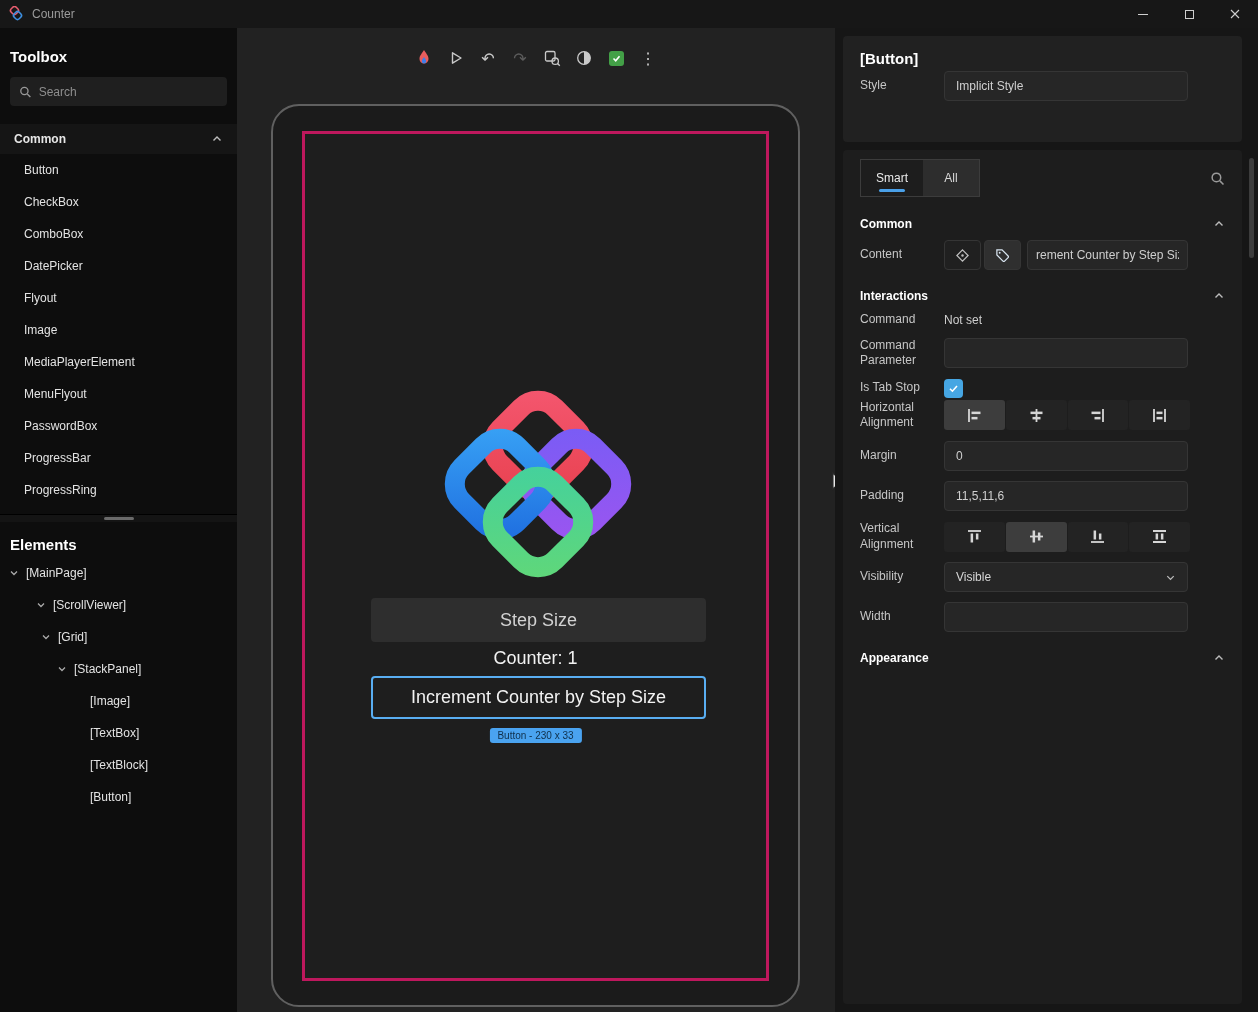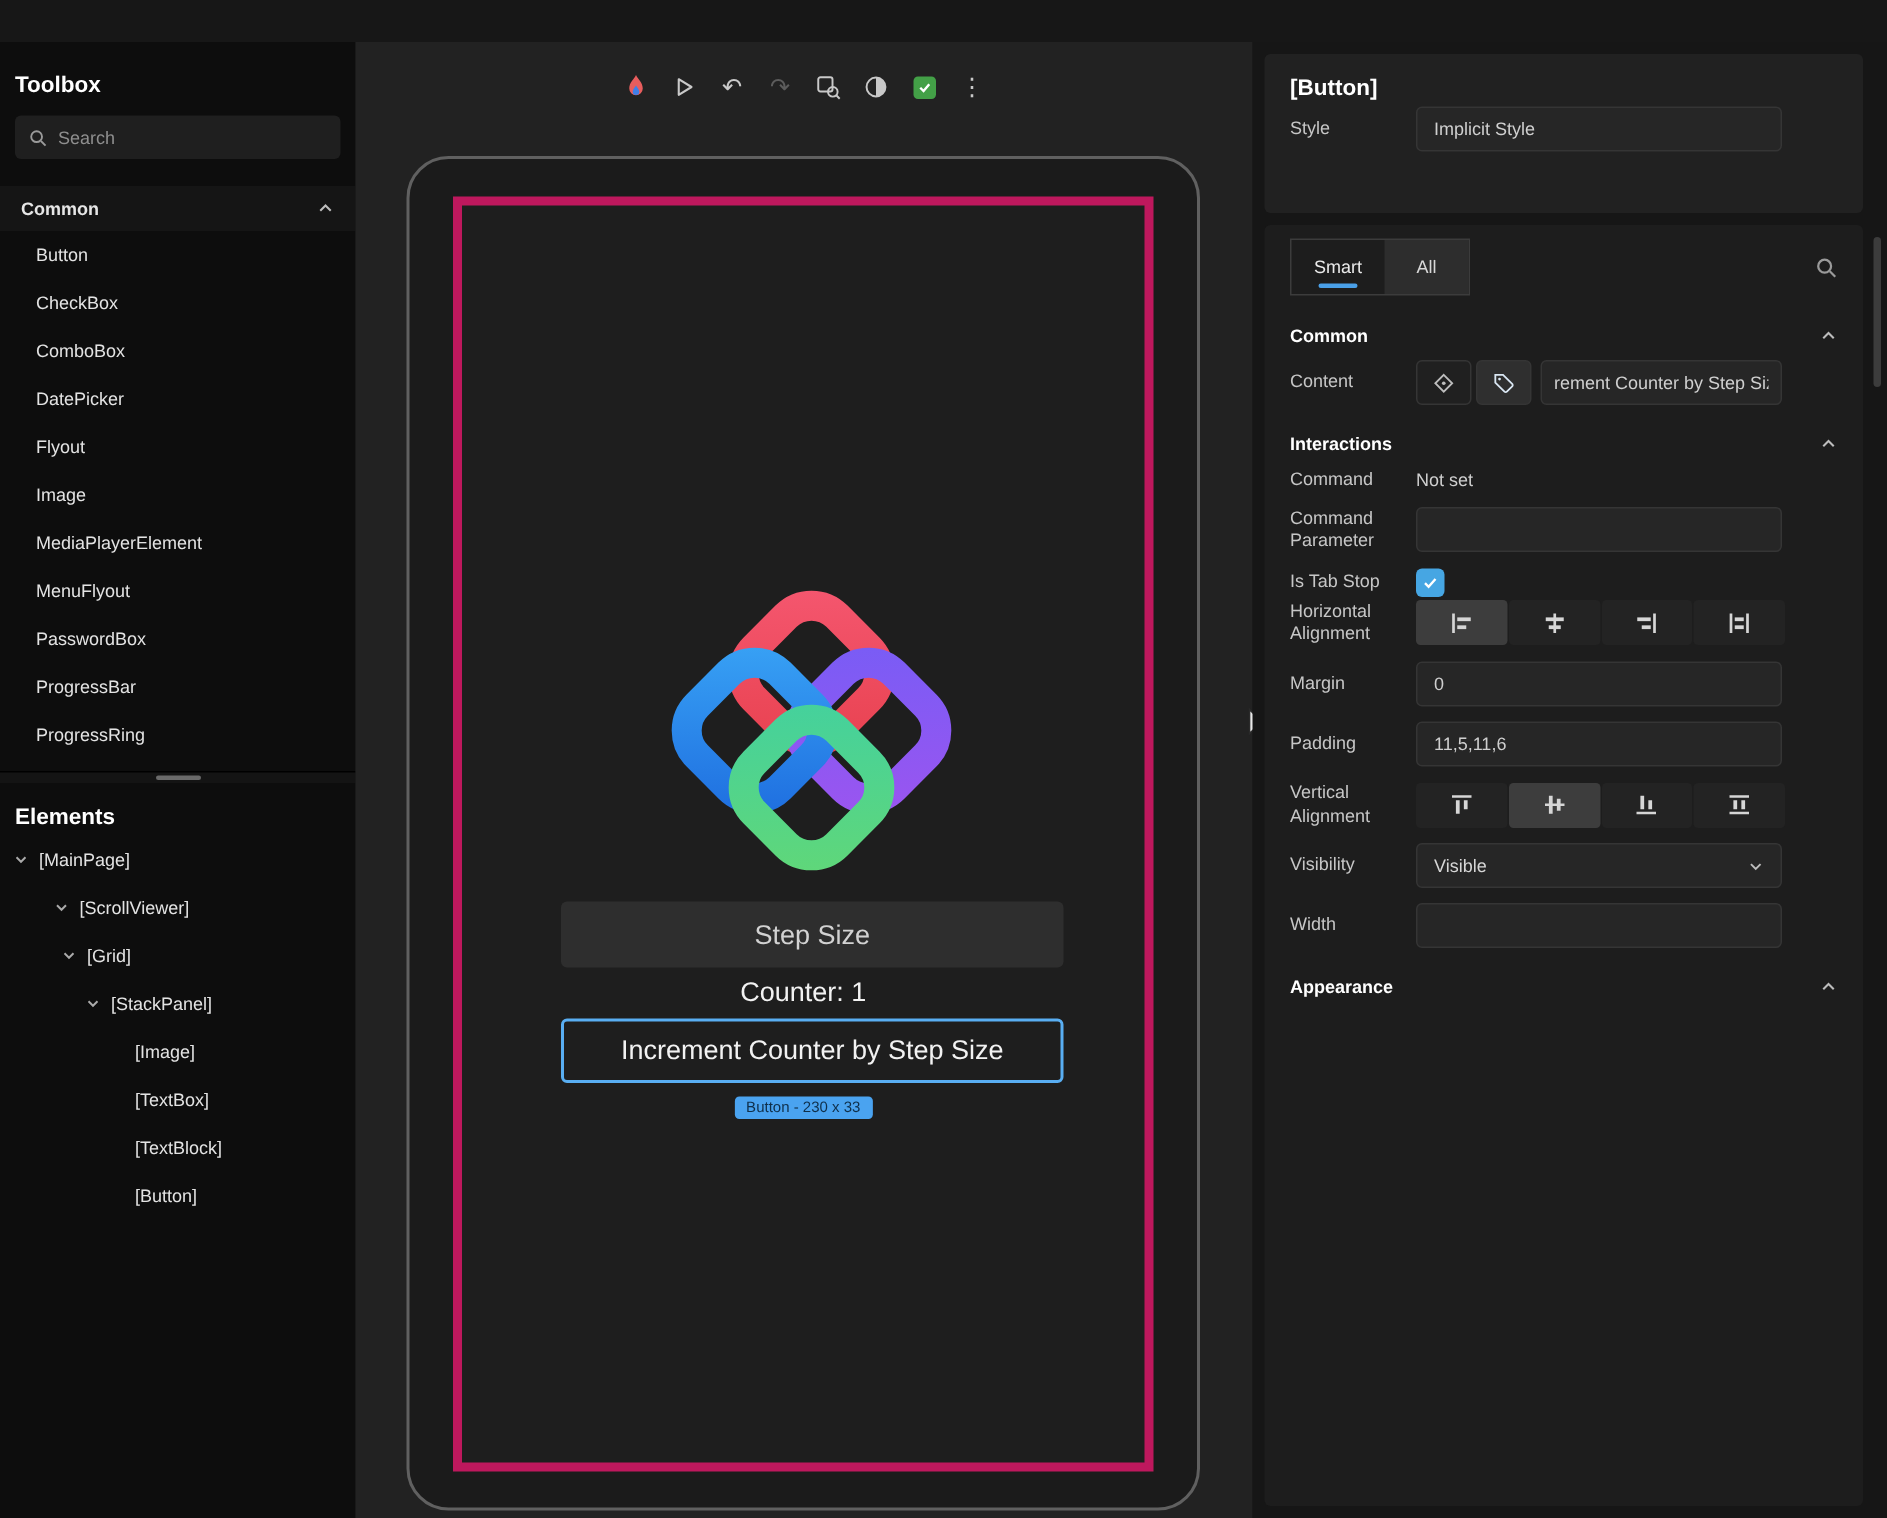--- a/index.html
+++ b/index.html
@@ -31,21 +31,21 @@
   .tree-row .tchev { display:flex; width:12px; justify-content:center; }
   .d0 { padding-left:8px; } .d1 { padding-left:35px;text-align:center; } .d2 { padding-left:40px; } .d3 { padding-left:56px; } .d4 { padding-left:90px; }
 
   
   .canvas { position:absolute; left:237px; top:28px; width:598px; bottom:0; background:#222222; }
   .canvas-toolbar { position:absolute; top:17px; left:50%; transform:translateX(-50%); display:flex; gap:6px; align-items:center; }
   .tool-btn { width:26px; height:26px; display:flex; align-items:center; justify-content:center; border-radius:4px; color:#c9c9c9; font-size:16px; }
   .tool-btn.dim { color:#5c5c5c; }
   .check-badge { width:15px; height:15px; border-radius:3px; background:#43a047; display:flex; align-items:center; justify-content:center; }
   .device { position:absolute; left:34px; top:76px; width:529px; height:903px; border:2px solid #606060; border-radius:28px; background:#1b1b1b; }
-  .screen { position:absolute; left:29px; top:25px; width:467px; height:850px; border:6px solid #be185d; background:#1e1e1e; }
+  .screen { position:absolute; left:29px; top:25px; width:467px; height:850px; border:3px solid #be185d; background:#1e1e1e; }
   .logo { position:absolute; left:123px; top:240px; }
   .tb-stepsize { position:absolute; left:66px; top:464px; width:335px; height:44px; background:#2e2e2e; border-radius:4px; display:flex; align-items:center; justify-content:center; font-size:18px; color:#d2d2d2; }
   .counter-text { position:absolute; left:0; top:514px; width:100%; text-align:center; font-size:18px; color:#f2f2f2; }
   .inc-button { position:absolute; left:66px; top:542px; width:335px; height:43px; border:2px solid #59aef2; border-radius:4px; display:flex; align-items:center; justify-content:center; font-size:18px; color:#f2f2f2; background:#1e1e1e; }
   .sel-badge { position:absolute; left:50%; top:594px; transform:translateX(-50%); background:#4aa3f0; color:#0f2f4a; font-size:10px; padding:2px 8px; border-radius:3px; white-space:nowrap; }
   .cursor { position:absolute; left:593px; top:444px; pointer-events:none; }
 
   
   .props { position:absolute; left:835px; top:28px; right:0; bottom:0; background:#161616; }
   .header-card { position:absolute; left:8px; top:8px; width:399px; height:106px; background:#212121; border-radius:4px; padding:14px 17px; }
@@ -74,20 +74,40 @@
   .algn { display:flex; gap:1px; width:246px; }
   .abtn { flex:1; height:30px; background:#232323; display:flex; align-items:center; justify-content:center; border-radius:3px; }
   .abtn.sel { background:#3d3d3d; }
   .vscroll { position:absolute; right:4px; top:130px; width:5px; height:100px; background:#3c3c3c; border-radius:3px; }
 </style>
 </head>
 <body>
 
 <div class="root">
 
+  <div class="titlebar">
+    <svg width="16" height="16" viewBox="0 0 16 16">
+      <rect x="3" y="1" width="7" height="7" rx="2.4" transform="rotate(45 6.5 4.5)" fill="none" stroke="#e85d6f" stroke-width="1.6"></rect>
+      <rect x="6" y="6" width="7" height="7" rx="2.4" transform="rotate(45 9.5 9.5)" fill="none" stroke="#3d8fe0" stroke-width="1.6"></rect>
+    </svg>
+    <span class="title-text">Counter</span>
+    <div class="win-controls">
+      <div class="win-btn">
+          <div class="glyph-min"></div>
+        </div>
+      <div class="win-btn">
+          <div class="glyph-max"></div>
+        </div>
+      <div class="win-btn">
+        <svg width="10" height="10" viewBox="0 0 10 10">
+            <path d="M1 1 L9 9 M9 1 L1 9" stroke="#cfcfcf" stroke-width="1.1"></path>
+          </svg>
+      </div>
+    </div>
+  </div>
 
   <aside class="sidebar">
     <div class="toolbox-title">Toolbox</div>
     <div class="searchbox">
       <svg width="14" height="14" viewBox="0 0 14 14">
           <circle cx="6" cy="6" r="4" stroke="#9a9a9a" fill="none" stroke-width="1.4"></circle>
           <path d="M9.2 9.2 L12.6 12.6" stroke="#9a9a9a" stroke-width="1.4"></path>
         </svg>
       <input type="text" placeholder="Search" style="">
     </div>

